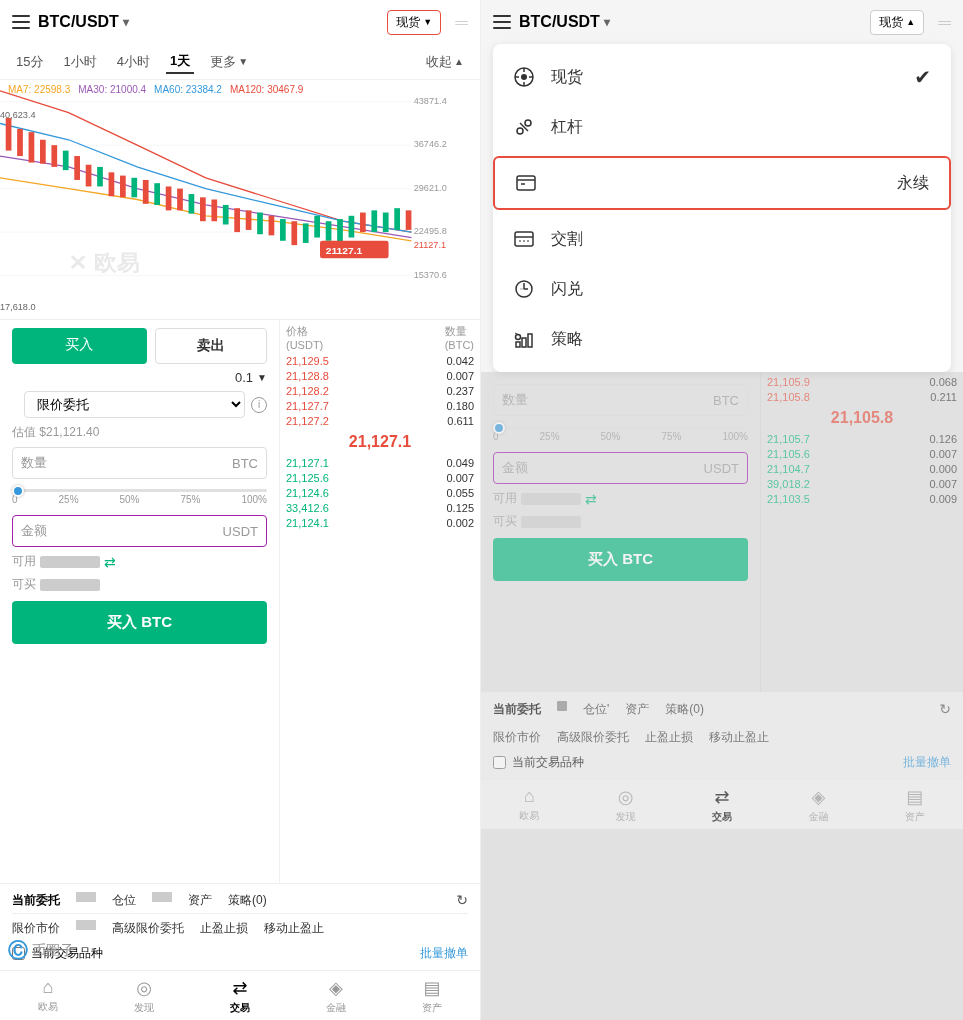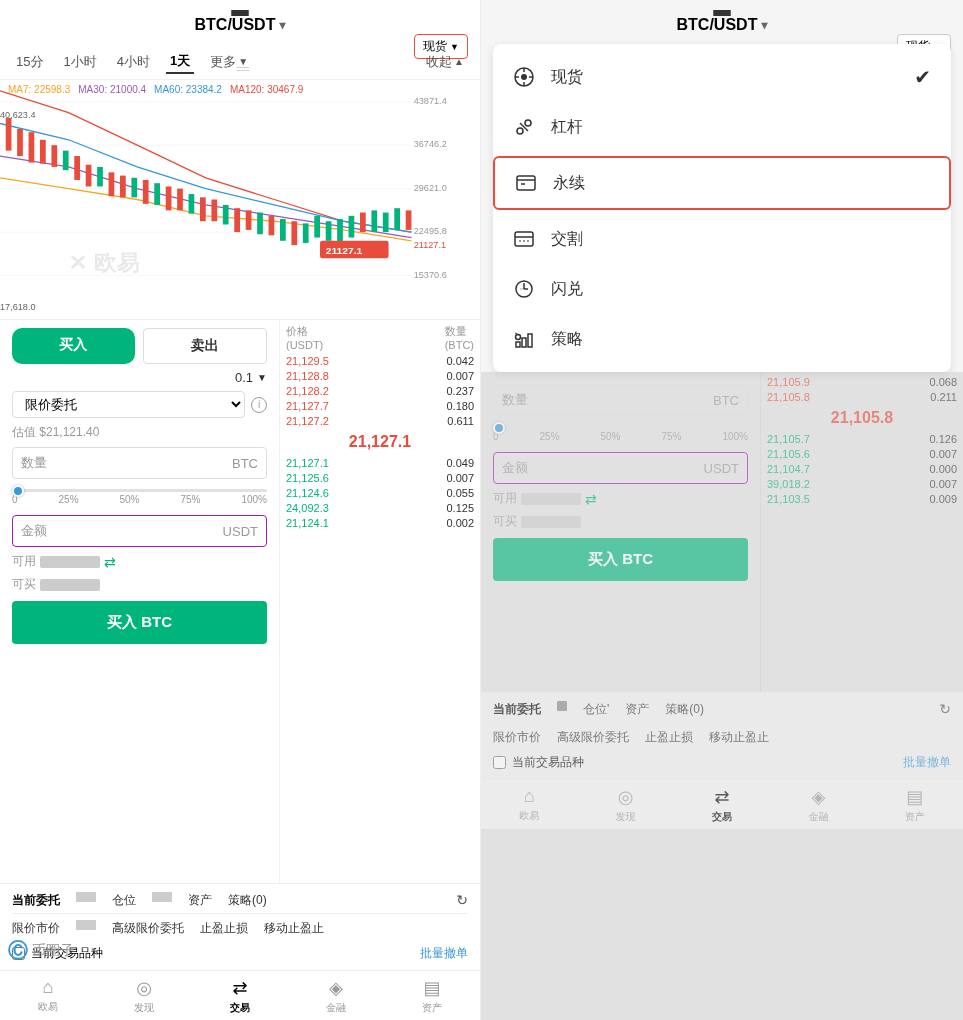--- a/index.html
+++ b/index.html
@@ -32,21 +32,21 @@
       flex-direction: column;
       position: relative;
     }
 
     
     .header {
       display: flex;
       align-items: center;
       padding: 10px 12px;
       height: 44px;
-      flex-direction: column;
+      gap: 8px;
     }
 
     .header-title {
       font-size: 16px;
       font-weight: 600;
       color: #000;
       display: flex;
       align-items: center;
       gap: 4px;
     }
@@ -201,24 +201,24 @@
     .buy-sell-tabs {
       display: flex;
       gap: 8px;
     }
 
     .buy-tab {
       flex: 1;
       background: #00b57b;
       color: #fff;
       text-align: center;
-      padding: 8px 0;
-      border-radius: 10px;
+      padding: 8px 12px;
+      border-radius: 4px;
       font-size: 14px;
-      font-weight: 700;
+      font-weight: 400;
       cursor: pointer;
     }
 
     .sell-tab {
       flex: 1;
       background: #fff;
       color: #333;
       text-align: center;
       padding: 8px 0;
       border-radius: 4px;
@@ -236,20 +236,21 @@
       align-items: center;
       gap: 4px;
     }
 
     .order-type-row {
       display: flex;
       align-items: center;
       gap: 6px;
       font-size: 13px;
       color: #333;
+      margin-left: 12px;
     }
 
     .order-type-select {
       border: 1px solid #ddd;
       border-radius: 4px;
       padding: 4px 8px;
       font-size: 13px;
       background: #fff;
       flex: 1;
     }
@@ -498,20 +499,21 @@
       padding: 14px 20px;
       gap: 16px;
       cursor: pointer;
       position: relative;
     }
 
     .dropdown-item.highlighted {
       border: 2px solid #e74c3c;
       border-radius: 6px;
       margin: 4px 0;
+      justify-content: space-between;
     }
 
     .dropdown-item-icon {
       width: 22px;
       height: 22px;
       display: flex;
       align-items: center;
       justify-content: center;
       color: #333;
       font-size: 18px;
@@ -776,21 +778,21 @@
         </div>
         <div class="ob-row">
           <span class="ob-price-green">21,125.6</span>
           <span class="ob-qty">0.007</span>
         </div>
         <div class="ob-row">
           <span class="ob-price-green">21,124.6</span>
           <span class="ob-qty">0.055</span>
         </div>
         <div class="ob-row">
-          <span class="ob-price-green">24,092.3</span>
+          <span class="ob-price-green">33,412.6</span>
           <span class="ob-qty">0.125</span>
         </div>
         <div class="ob-row">
           <span class="ob-price-green">21,124.1</span>
           <span class="ob-qty">0.002</span>
         </div>
       </div>
     </div>
   </div>
 

